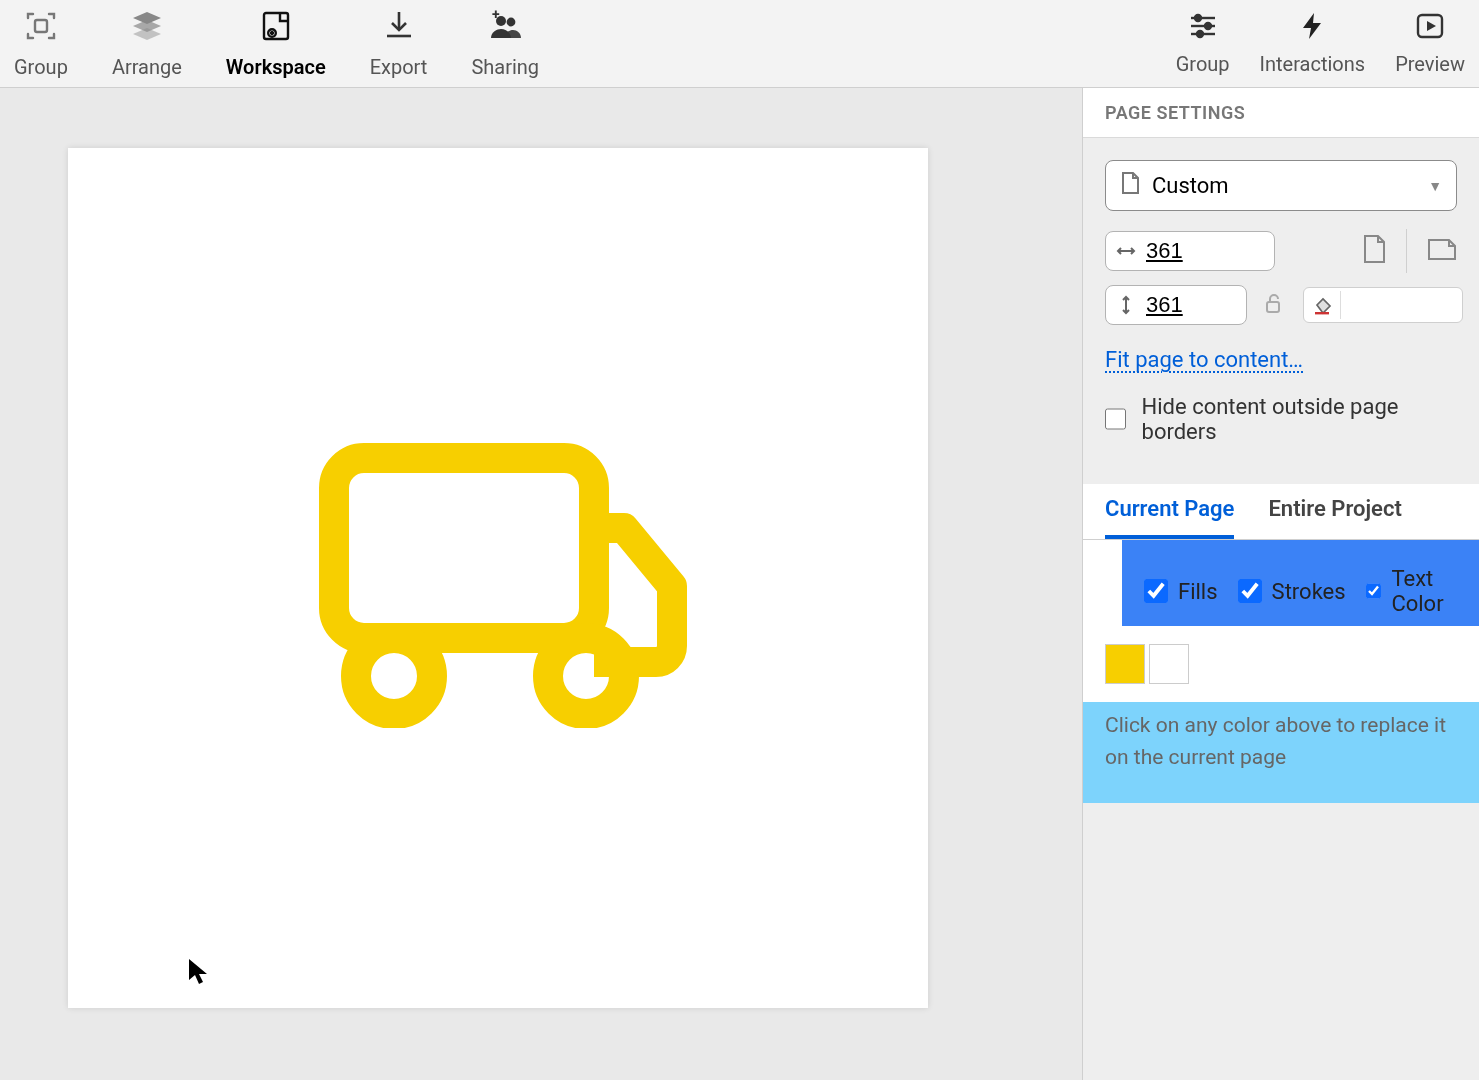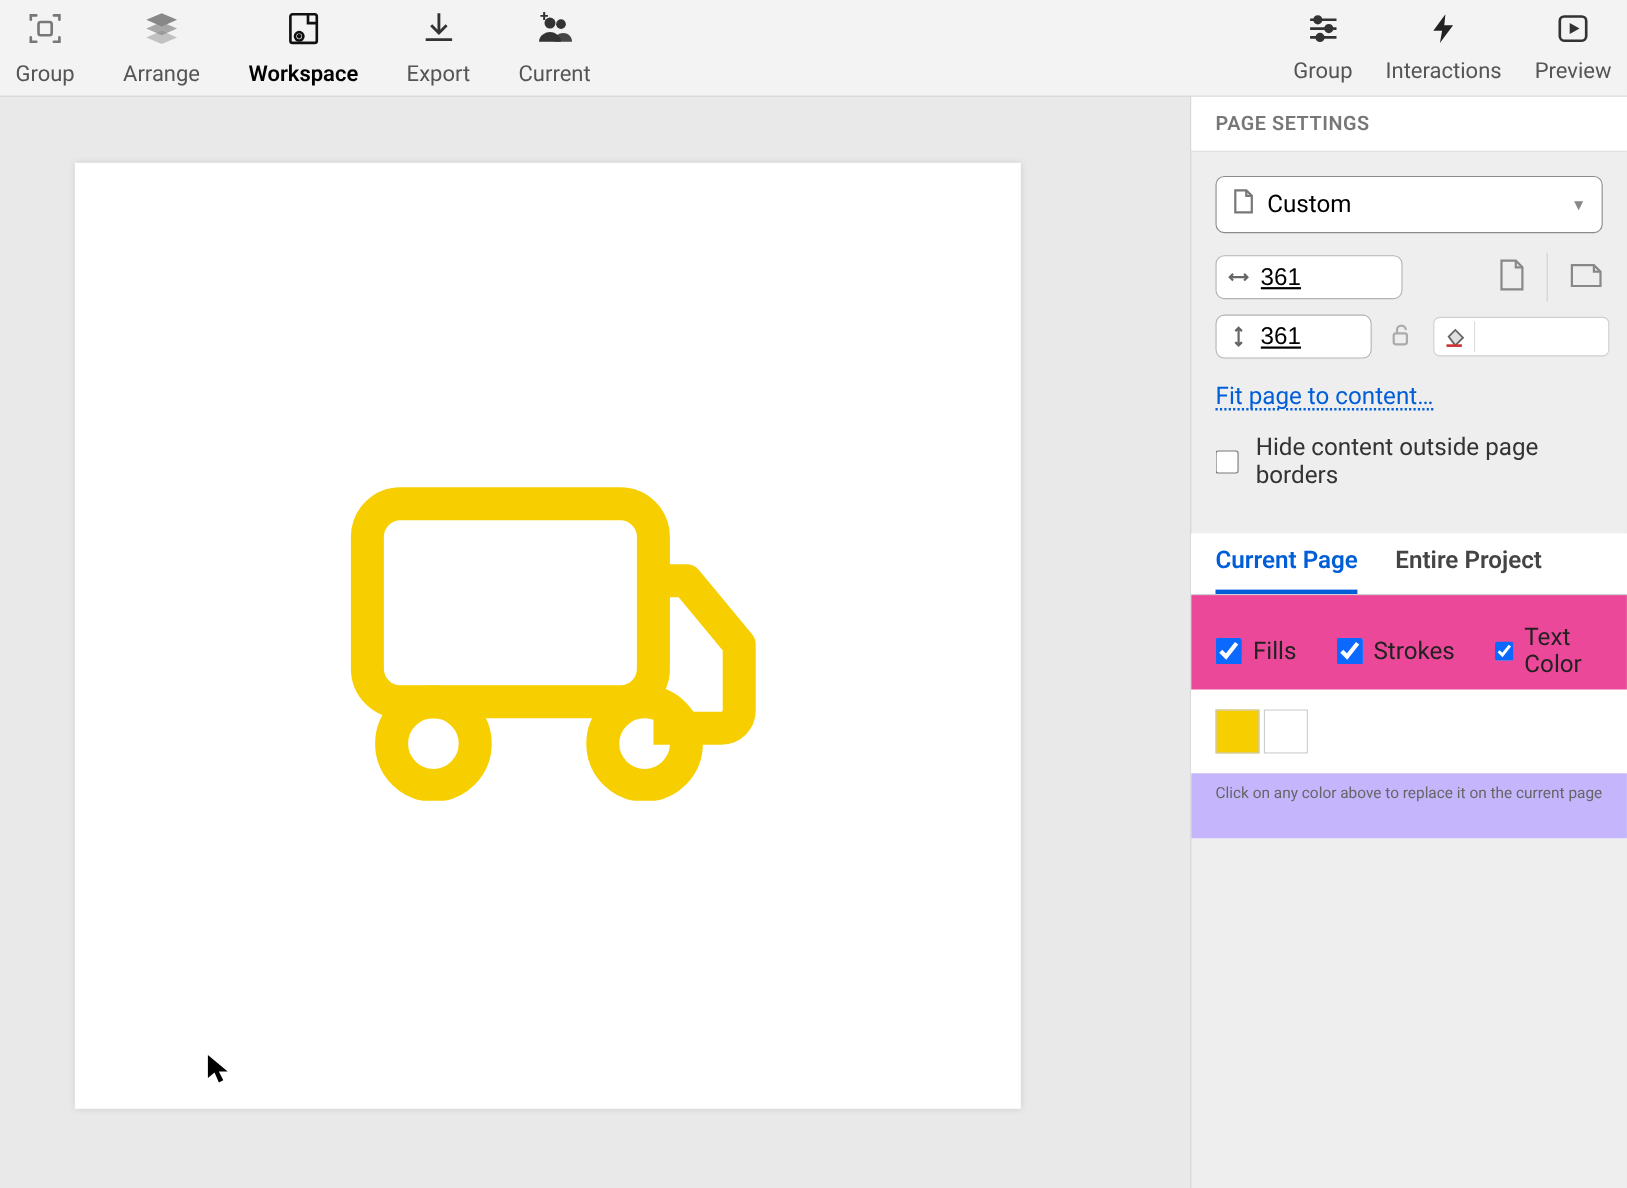--- a/index.html
+++ b/index.html
@@ -123,27 +123,27 @@
   .panel-sep { height: 30px; }
   .tabs {
     display:flex; gap:34px; padding: 12px 22px 0 22px;
     border-bottom: 1px solid #cfcfcf; background:#fff;
   }
   .tab {
     font-size: 22px; font-weight:600; color:#444; padding-bottom: 14px; cursor:pointer;
   }
   .tab.active { color:#005fd8; border-bottom: 4px solid #005fd8; }
   .check-row {
-    display:flex; gap:36px; padding: 26px 22px 10px 22px; font-size:22px; color:#222; background:#ec4899;
+    display:flex; gap:20px; padding: 26px 22px 10px 22px; font-size:22px; color:#222; background:#3b82f6;margin-left:39px;
   }
   .check-row label { display:flex; align-items:center; gap:10px; cursor:pointer;}
   .check-row input { width:24px; height:24px; accent-color:#0b69ff; }
   .swatches { display:flex; gap:4px; padding: 18px 22px; background:#fff;}
   .sw { width:40px; height:40px; border:1px solid #ccc; cursor:pointer;}
-  .hint { padding: 8px 22px 30px 22px; color:#666; font-size:14px; line-height:1.5; background:#c4b5fd;}
+  .hint { padding: 8px 22px 30px 22px; color:#666; font-size:21px; line-height:1.5; background:#7dd3fc;}
   .replace-body-bg { background:#fff; }
 </style>
 </head>
 <body>
 
 <div class="toolbar">
   <div class="toolbar-left">
     <div class="tb-btn">
       <span class="icon">
         <svg viewBox="0 0 36 36" fill="none" stroke="#777" stroke-width="2.4">
@@ -190,21 +190,21 @@
     <div class="tb-btn">
       <span class="icon">
         <svg viewBox="0 0 36 36" fill="#333">
           <circle cx="14" cy="13" r="5"></circle>
             <circle cx="24" cy="14" r="4.4"></circle>
           <text x="5" y="11" font-size="14" font-weight="700">+</text>
           <path d="M4 30 c0-6 6-9 10-9 s10 3 10 9 Z"></path>
           <path d="M18 30 c0-5 4-8 8-8 s8 3 8 8 Z" opacity="0.9"></path>
         </svg>
       </span>
-      <span class="label">Current</span>
+      <span class="label">Sharing</span>
     </div>
   </div>
 
   <div class="toolbar-right">
     <div class="tb-btn narrow">
       <span class="icon">
         <svg viewBox="0 0 30 30" stroke="#333" stroke-width="2.4" fill="none">
           <path d="M3 7 h24"></path>
             <circle cx="10" cy="7" r="3" fill="#333"></circle>
           <path d="M3 15 h24"></path>

